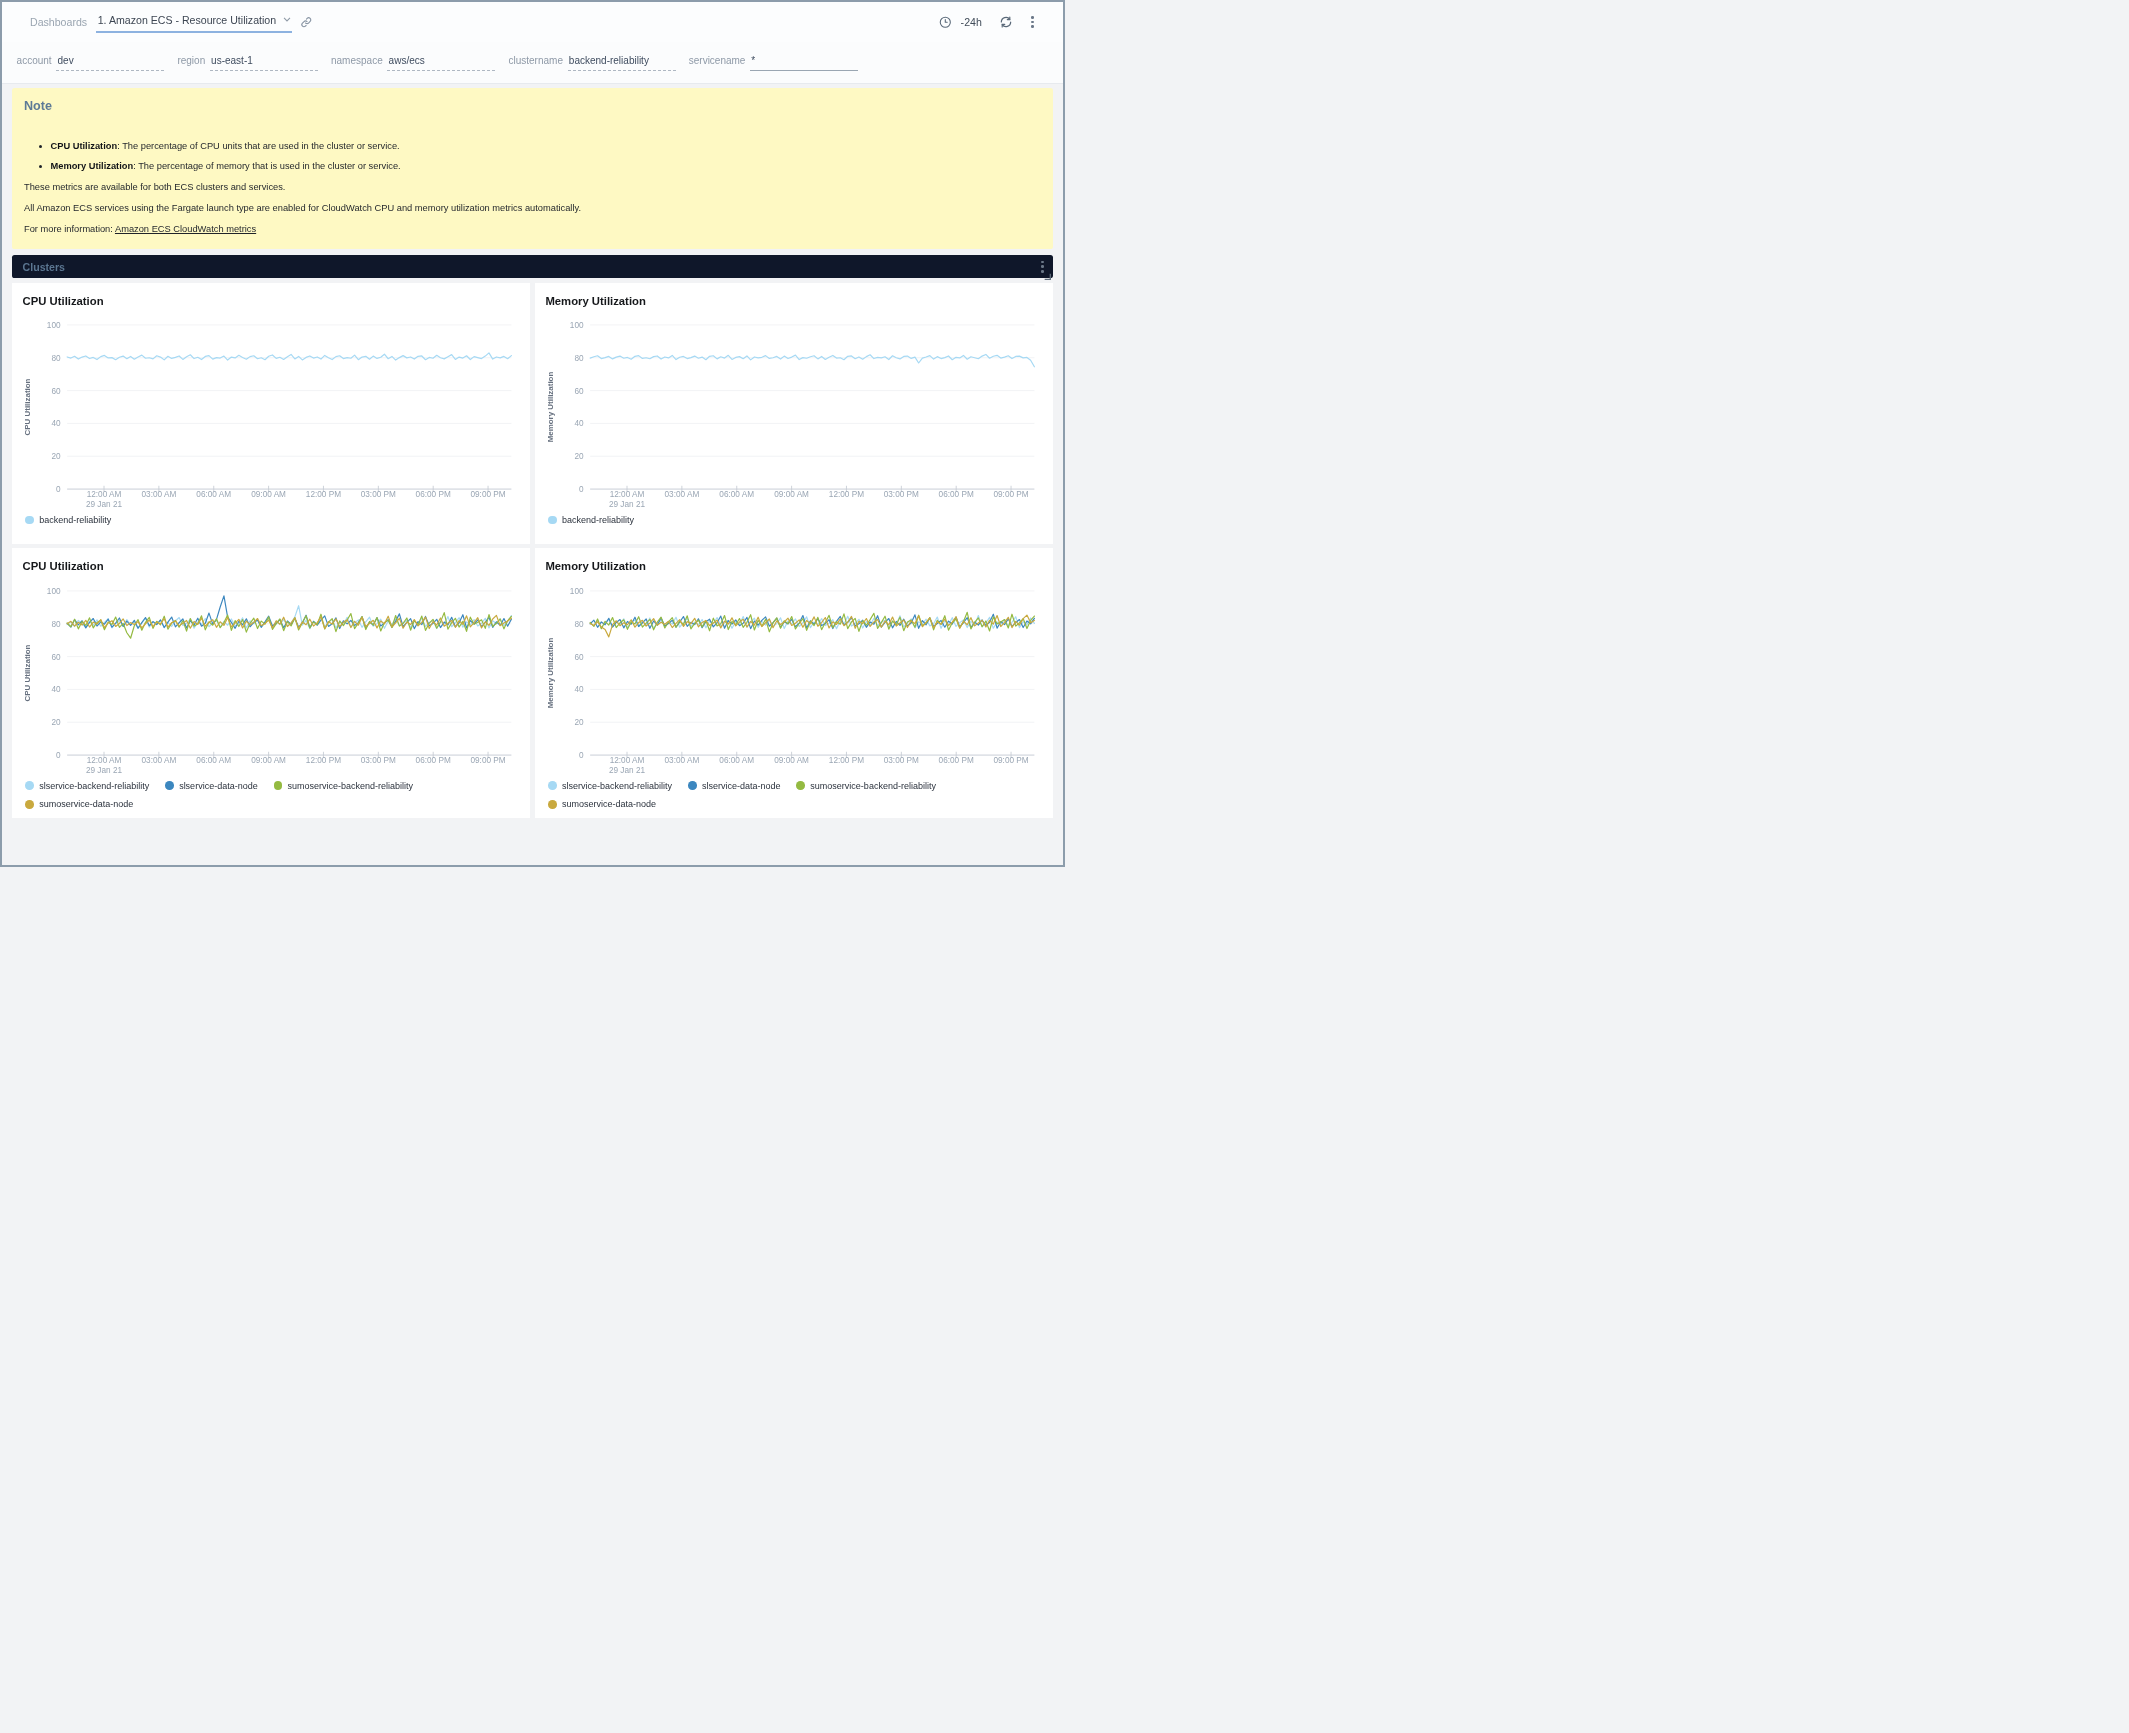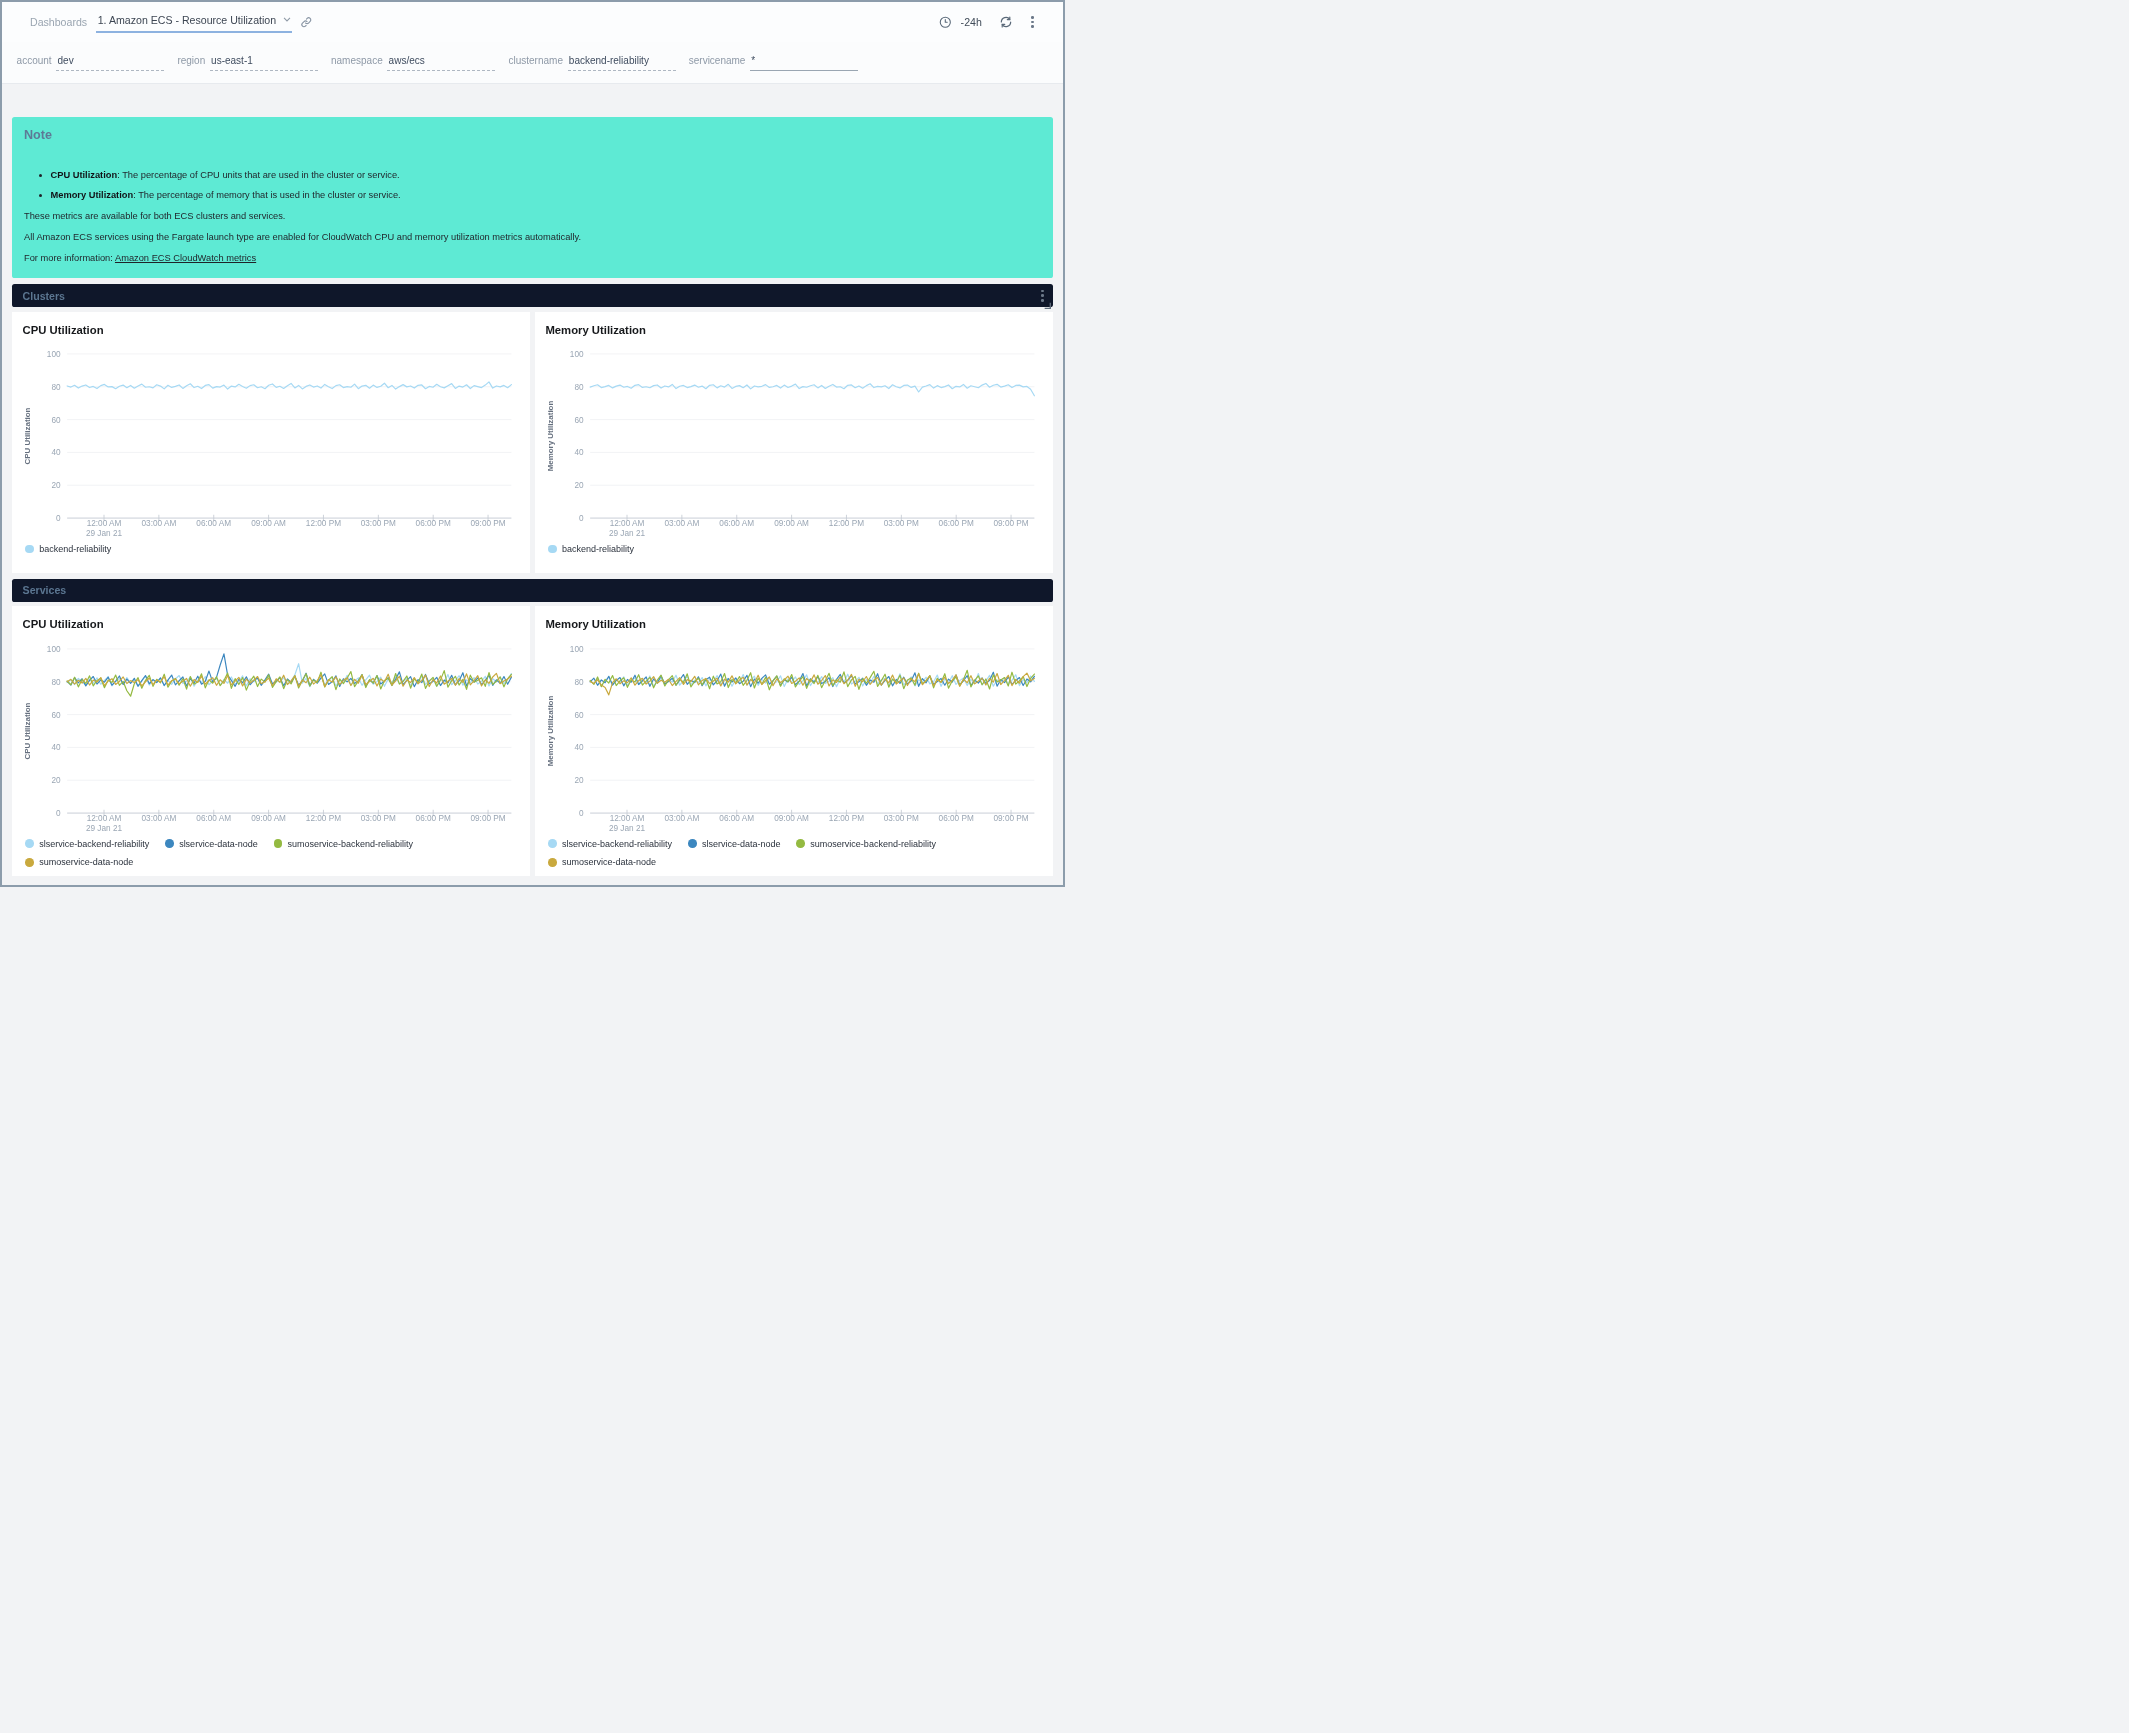--- a/index.html
+++ b/index.html
@@ -45,24 +45,23 @@
   .filter-label { color: #8e99a7; font-size: 10px; padding-bottom: 4.6px; margin-right: 4.6px; }
   .filter-value {
     color: #3f4c5f; font-size: 10px; width: 108px;
     padding: 0 1.3px 4px 1.3px;
     border-bottom: 0.7px dashed #aeb7c2;
   }
   .filter-value.solid { border-bottom: 0.7px solid #9aa6b2; }
   
   .content { padding: 4px 10px 9.3px 10px; }
   .note {
-    background: #5eead4; border-radius: 2.6px;
+    background: #fef9c3; border-radius: 2.6px;
     padding: 10.6px 12px 12px 12px;
     min-height: 161px;
-    margin-top: 29px;
   }
   .note-title { color: #5d7a96; font-size: 12.6px; font-weight: 600; }
   .note ul { list-style: disc; margin: 28px 0 0 26.5px; }
   .note li { font-size: 9.3px; margin-bottom: 10px; color: #1f2329; }
   .note li b { color: #111317; }
   .note p { font-size: 9.3px; margin-top: 11.3px; color: #1f2329; }
   .note a { color: #1f2329; text-decoration: underline; cursor: pointer; }
   
   .section-header {
     position: relative;
@@ -262,23 +261,20 @@
         </svg>
       <div class="legend">
           <span class="legend-item">
             <span class="legend-dot" style="background: rgb(166, 217, 244);"></span>
             <span class="legend-name">backend-reliability</span>
           </span>
         </div>
     </div>
   </div>
 
-  <div class="section-header">
-    <span>Services</span>
-  </div>
   <div class="charts-row">
     <div class="panel">
       <div class="chart-title">CPU Utilization</div>
       <svg class="chart" viewBox="0 0 758 300" preserveAspectRatio="none">
           <line x1="70" y1="222" x2="744" y2="222" stroke="#ebedf0" stroke-width="1"></line>
           <line x1="70" y1="172.5" x2="744" y2="172.5" stroke="#ebedf0" stroke-width="1"></line>
           <line x1="70" y1="123" x2="744" y2="123" stroke="#ebedf0" stroke-width="1"></line>
           <line x1="70" y1="73.5" x2="744" y2="73.5" stroke="#ebedf0" stroke-width="1"></line>
           <line x1="70" y1="24" x2="744" y2="24" stroke="#ebedf0" stroke-width="1"></line>
           <line x1="70" y1="271.5" x2="744" y2="271.5" stroke="#e0e3e8" stroke-width="2.5"></line>

